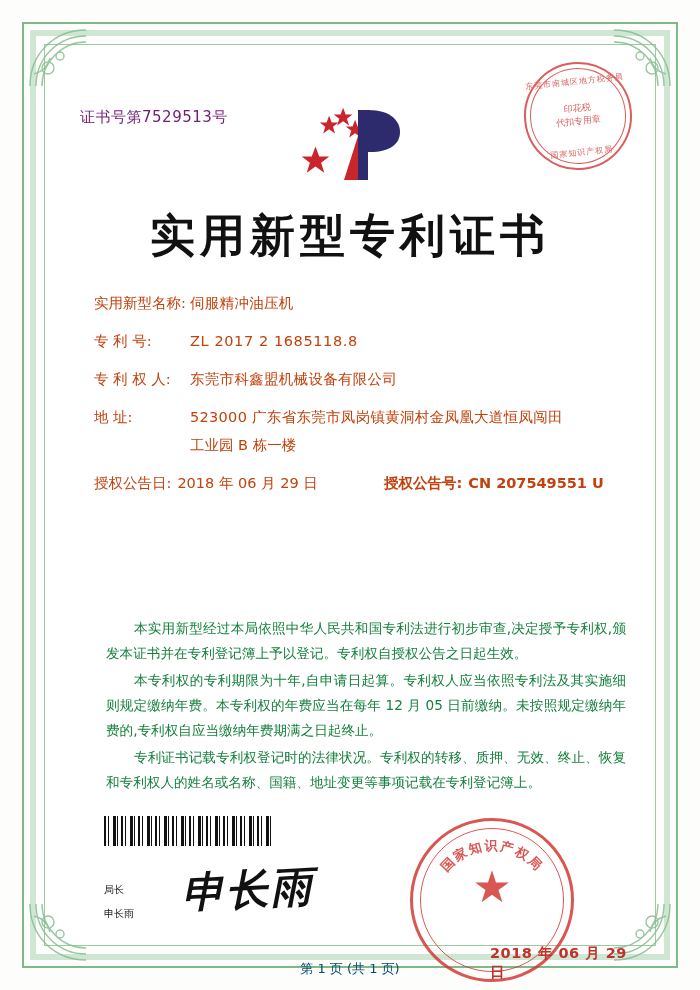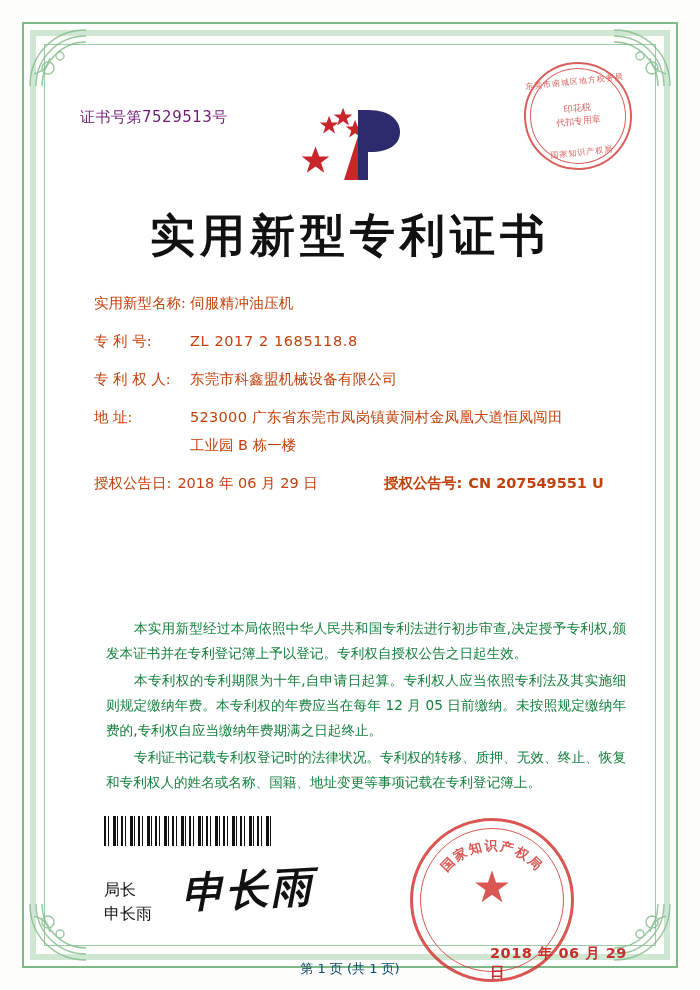--- a/index.html
+++ b/index.html
@@ -181,21 +181,21 @@
     width: 168px; height: 30px;
     background:
       repeating-linear-gradient(90deg,
         #111 0 2px, transparent 2px 4px, #111 4px 5px, transparent 5px 9px,
         #111 9px 12px, transparent 12px 13px, #111 13px 14px, transparent 14px 17px);
   }
 
   .signer {
     position: absolute;
     left: 50px; top: 822px;
-    font-size: 16px;
+    font-size: 10px;
     line-height: 24px;
     color: #131313;
   }
   .signature {
     position: absolute;
     left: 128px; top: 806px;
     font-family: "DejaVu Serif", serif;
     font-size: 42px;
     font-style: italic;
     font-weight: bold;

